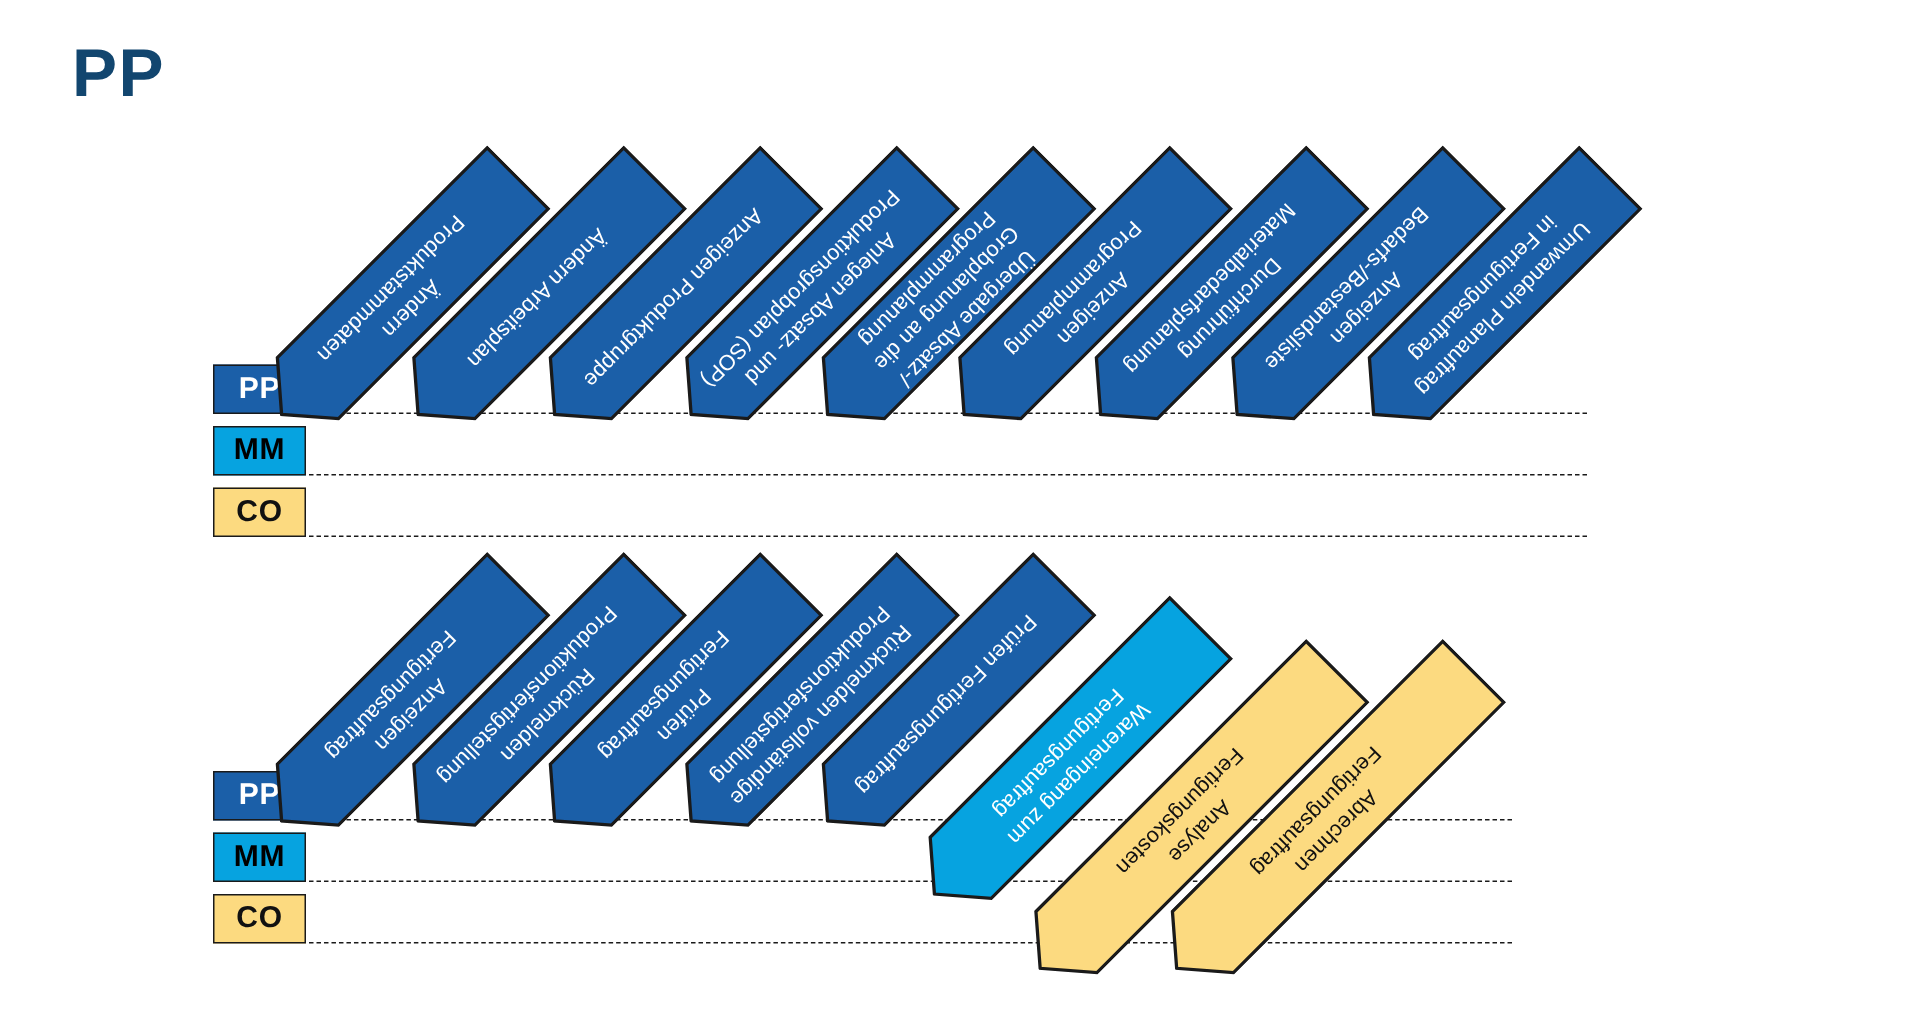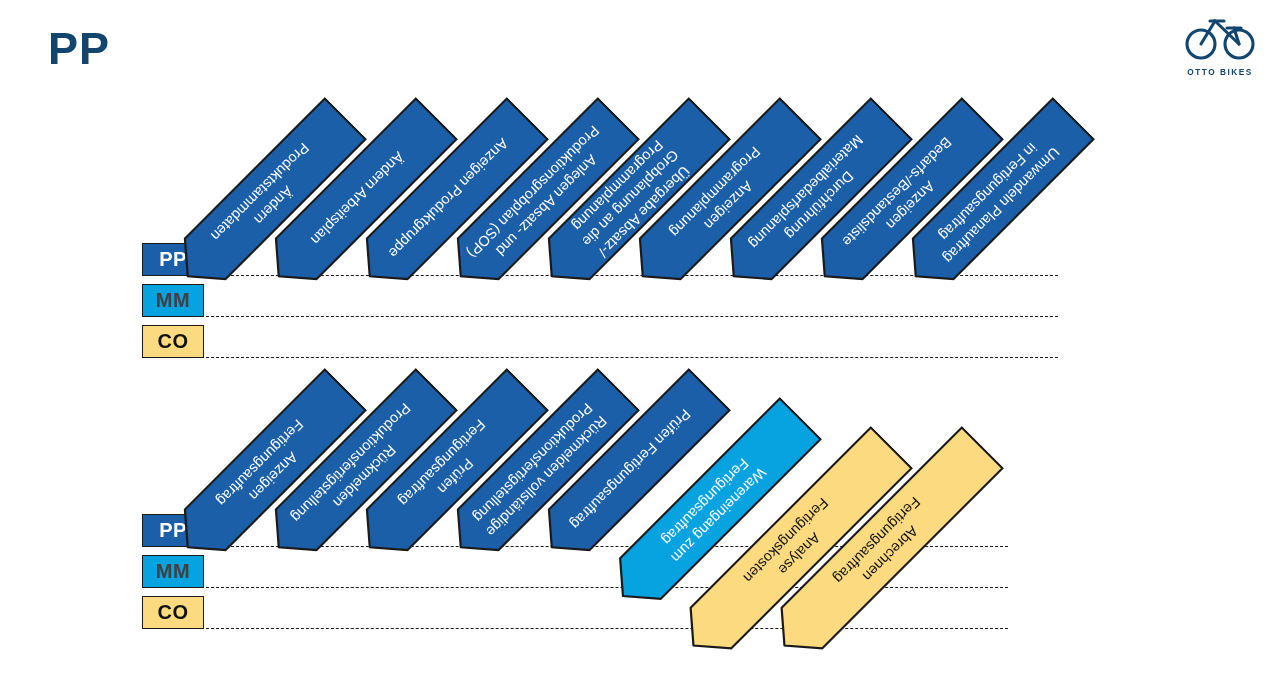--- a/index.html
+++ b/index.html
@@ -26,21 +26,21 @@
   }
 
   
   .lane-label{
     position:absolute;width:62px;height:33px;
     border:1.6px solid #1a1a1a;box-sizing:border-box;
     display:flex;align-items:center;justify-content:center;
     font-size:20px;font-weight:bold;letter-spacing:.5px;
   }
   .lane-pp{background:#1b5fa8;color:#ffffff;}
-  .lane-mm{background:#06a3e0;color:#404040;}
+  .lane-mm{background:#06a3e0;color:#000000;}
   .lane-co{background:#fcda80;color:#111111;}
 
   
   .lane-line{
     position:absolute;height:0;
     border-top:1.6px dashed #1a1a1a;
   }
 
   
   .arrow{
@@ -65,36 +65,20 @@
   .arrow.light .lbl{color:#ffffff;}
   .arrow.dark  .lbl{color:#111111;}
 </style>
 </head>
 <body>
 
 <div id="stage">
 
   <div class="page-title">PP</div>
 
-  <div class="logo">
-    <span>
-      <svg width="72" height="56" viewBox="0 0 72 56" aria-hidden="true">
-        <g fill="none" stroke="#12466f" stroke-width="3.1" stroke-linecap="round">
-          <circle cx="17" cy="36" r="14"></circle>
-          <circle cx="55" cy="36" r="14"></circle>
-          <path d="M17 36 L31 13"></path>
-          <path d="M31 13 L55 36"></path>
-          <path d="M26 13 L40 13"></path>
-          <path d="M43 20 L57 20"></path>
-          <path d="M50 20 L55 36"></path>
-        </g>
-      </svg>
-    </span>
-    <div class="logo-text">OTTO BIKES</div>
-  </div>
 
   <div id="diagram-layer">
       <div class="lane-label lane-pp" style="left: 142px; top: 243px;">PP</div>
       <div class="lane-line" style="left: 206px; top: 275px; width: 852px;"></div>
       <div class="lane-label lane-mm" style="left: 142px; top: 284px;">MM</div>
       <div class="lane-line" style="left: 206px; top: 316px; width: 852px;"></div>
       <div class="lane-label lane-co" style="left: 142px; top: 325px;">CO</div>
       <div class="lane-line" style="left: 206px; top: 357px; width: 852px;"></div>
       <div class="lane-label lane-pp" style="left: 142px; top: 514px;">PP</div>
       <div class="lane-line" style="left: 206px; top: 546px; width: 802px;"></div>

